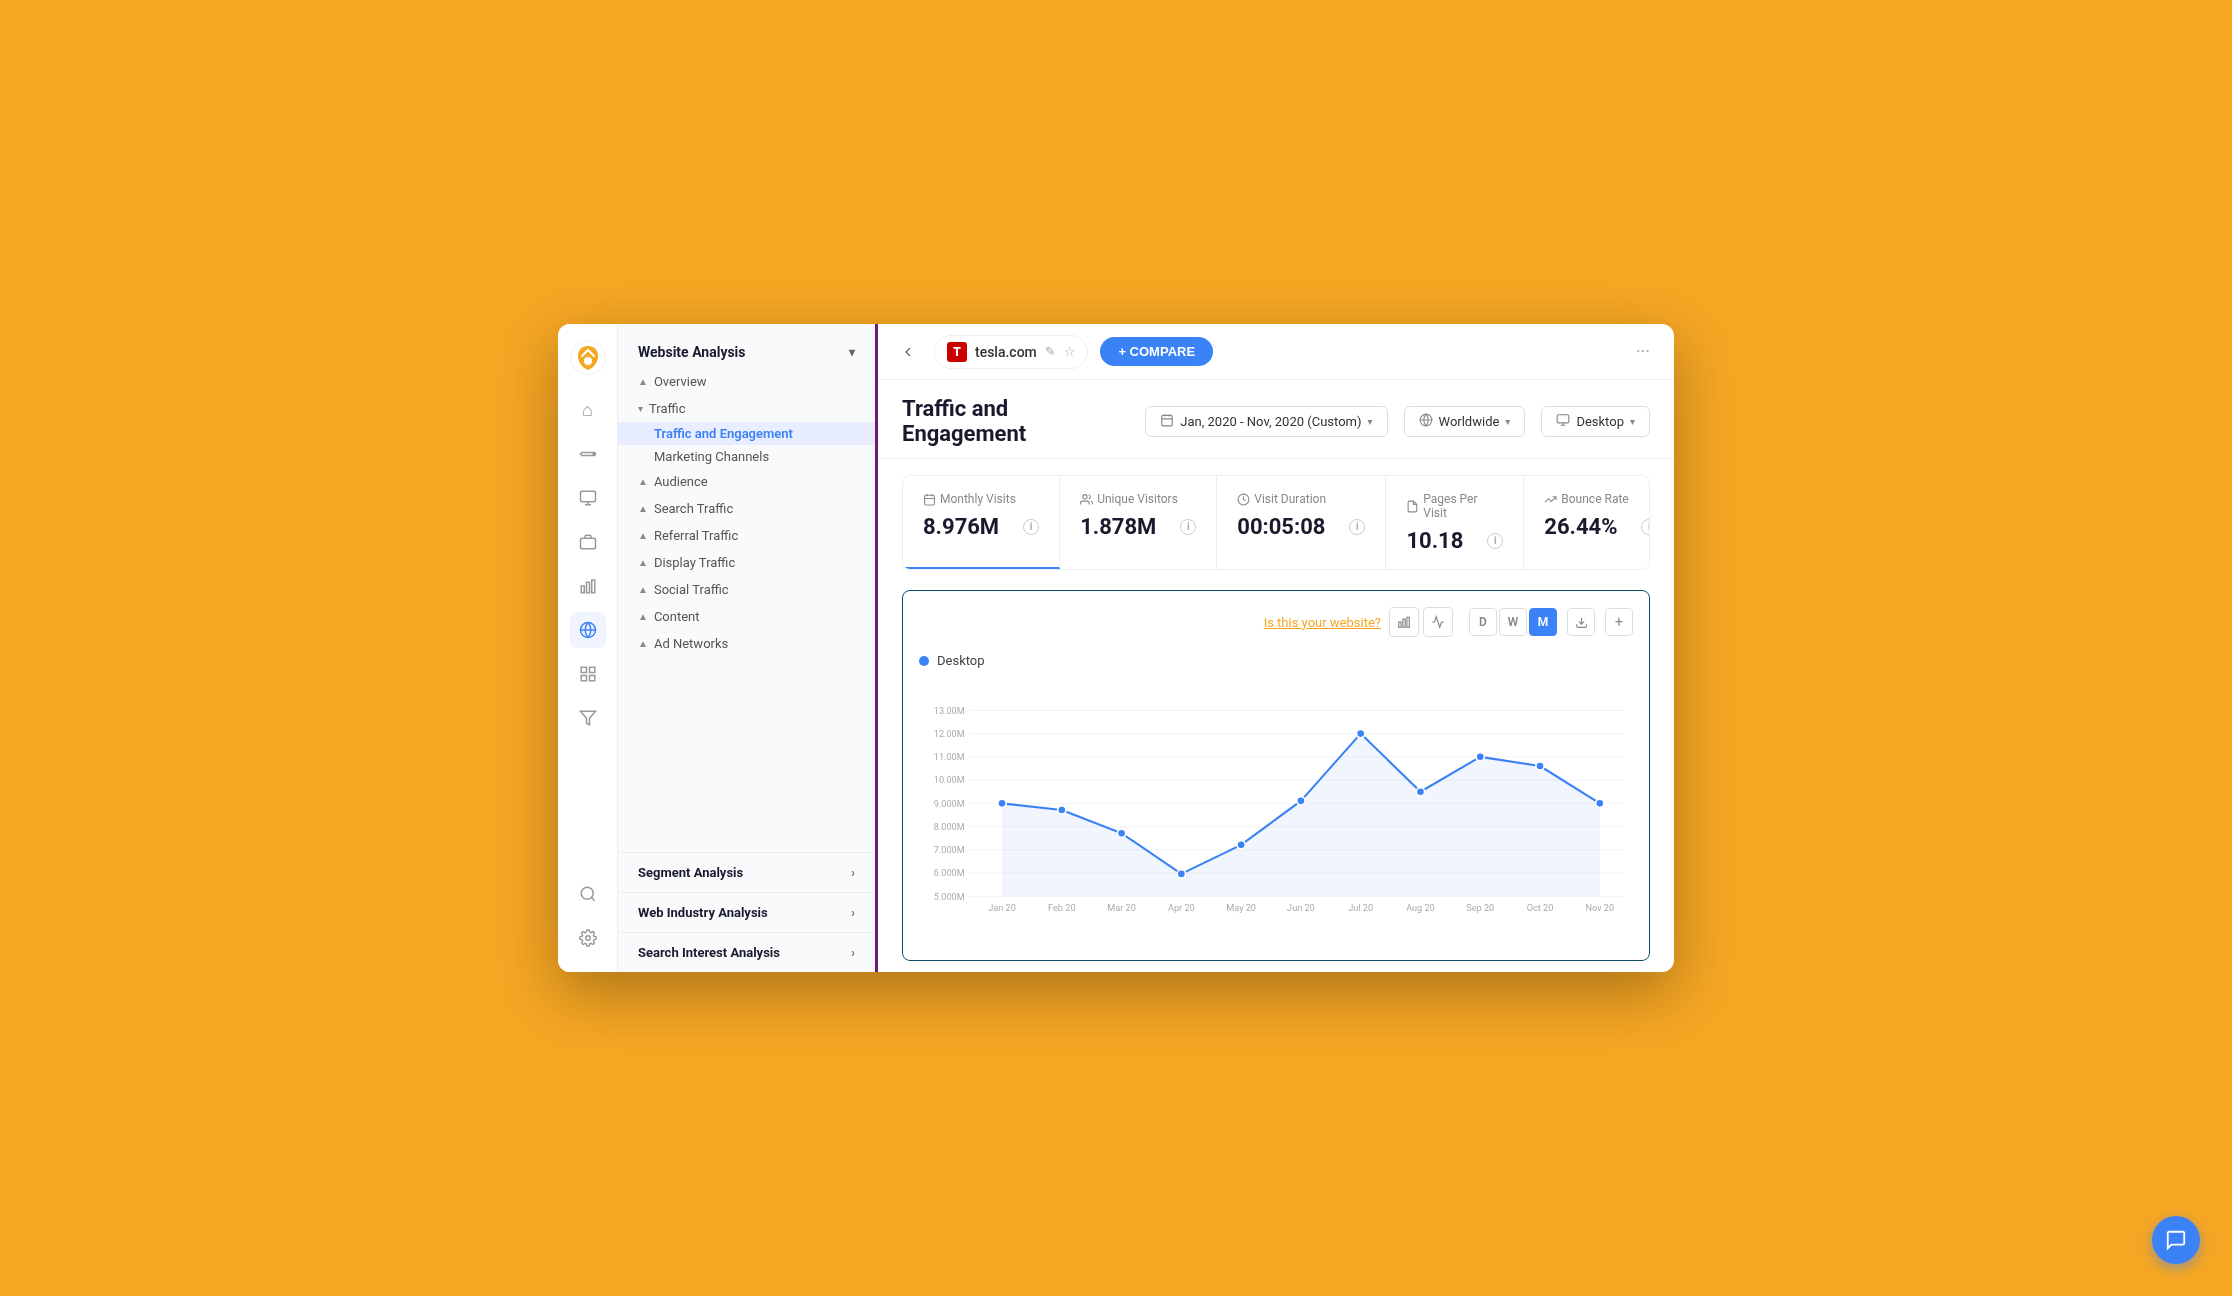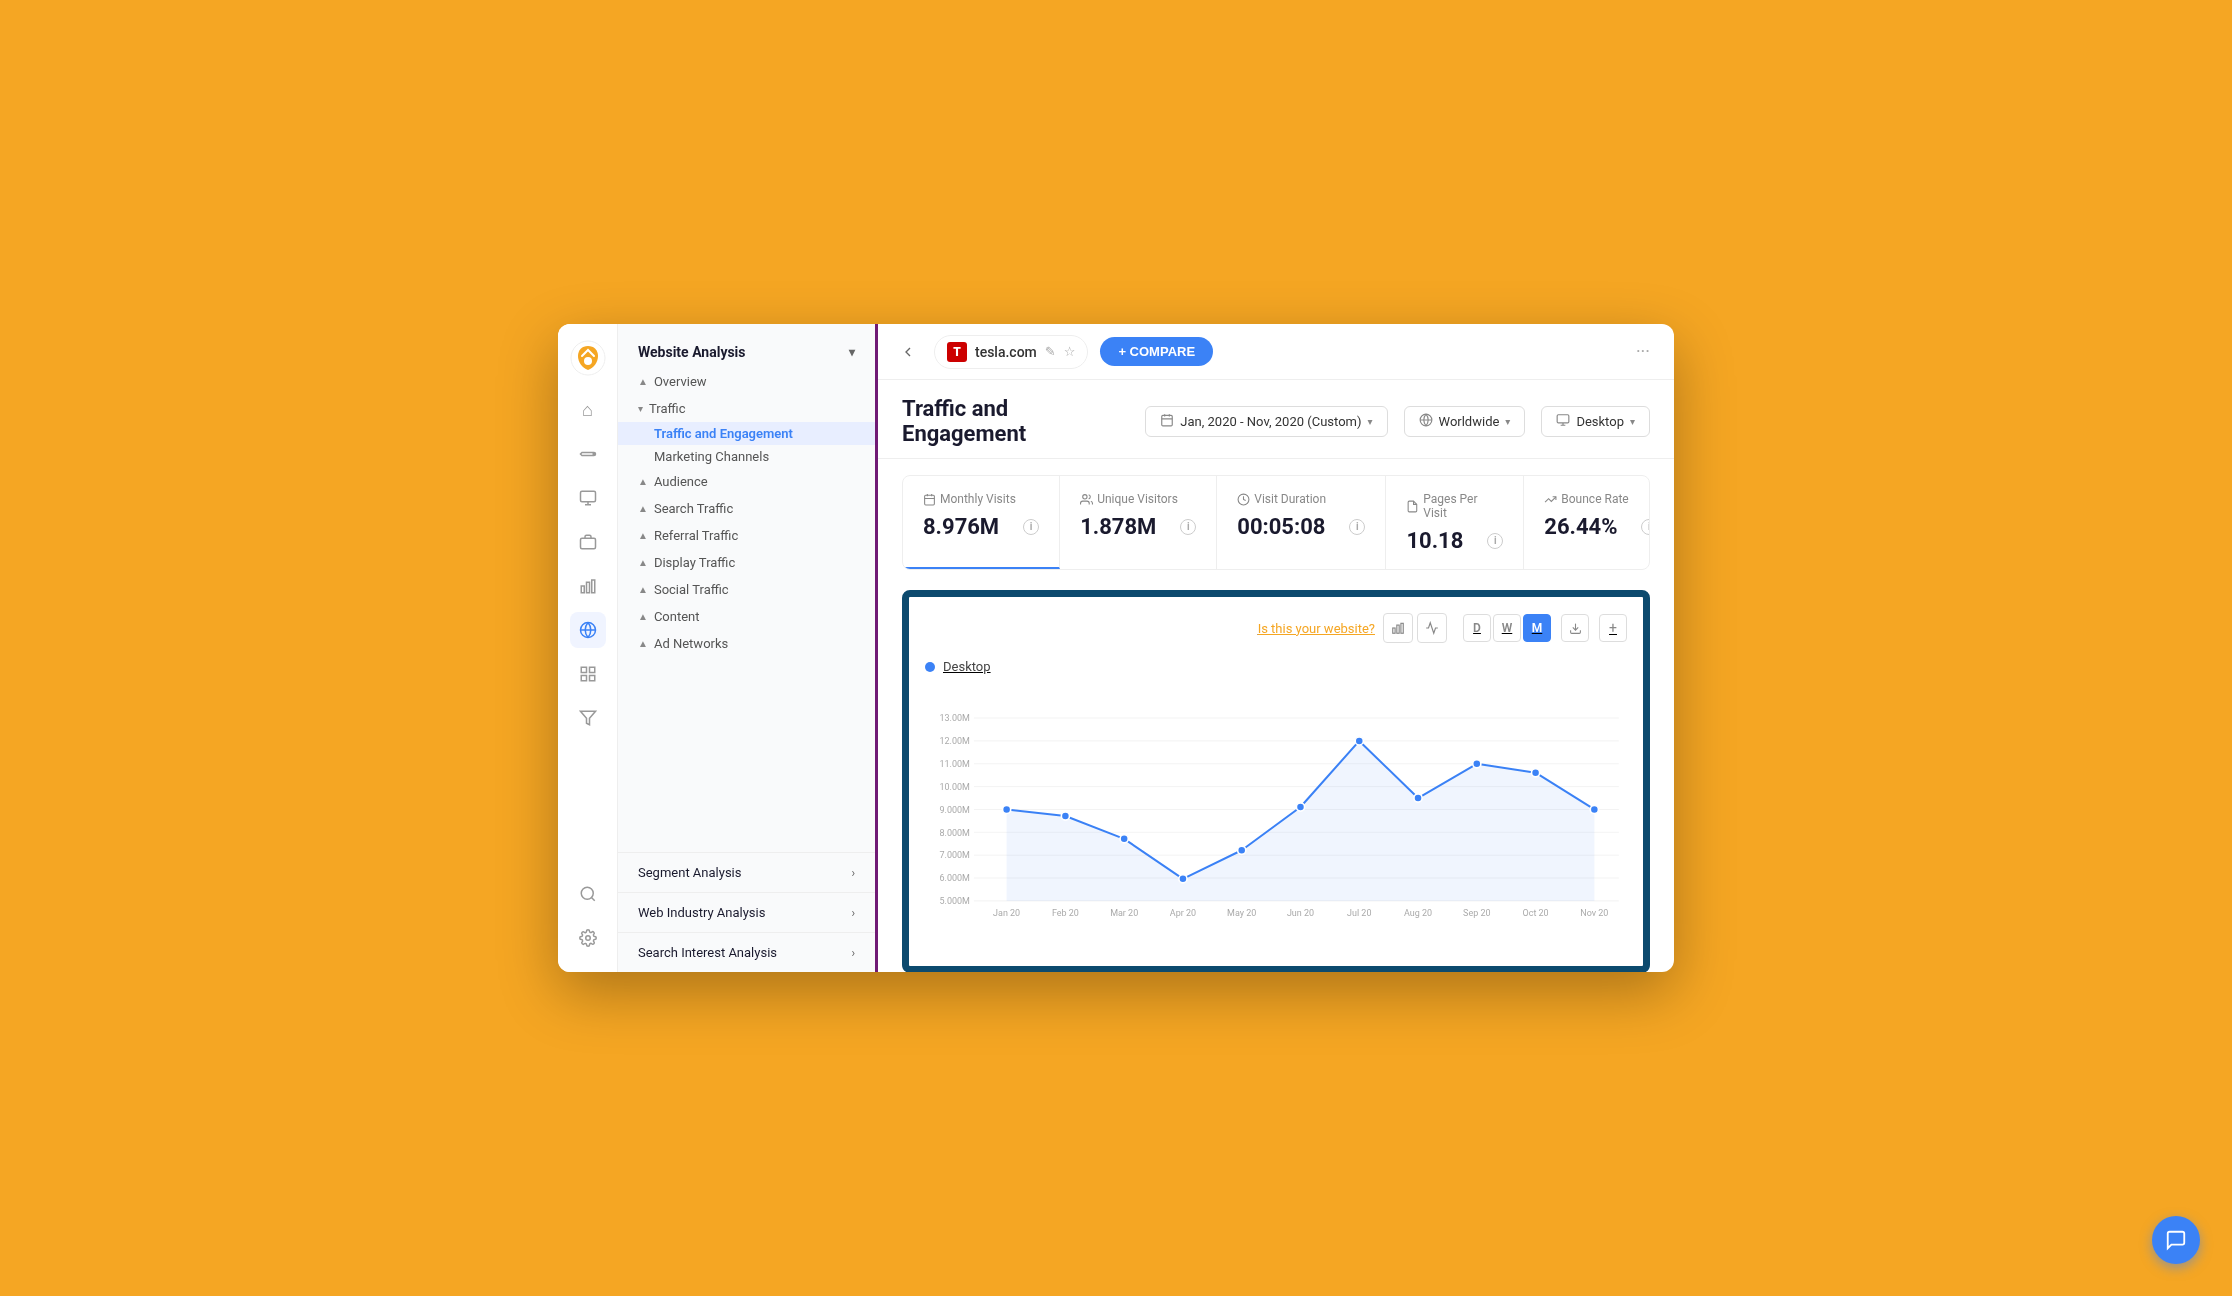--- a/index.html
+++ b/index.html
@@ -95,21 +95,21 @@
       cursor: pointer;
       gap: 6px;
     }
     .sidebar-group-header .chevron-small { font-size: 10px; color: #888; }
     .sidebar-bottom-item {
       display: flex;
       align-items: center;
       justify-content: space-between;
       padding: 12px 20px;
       font-size: 13px;
-      font-weight: 400;
+      font-weight: 700;
       color: #1a1a2e;
       cursor: pointer;
       border-top: 1px solid #eee;
     }
     .sidebar-bottom-item .chevron { font-size: 12px; color: #666; }
     
     .main-content {
       flex: 1;
       display: flex;
       flex-direction: column;
@@ -281,24 +281,23 @@
       border: 1px solid #ccc;
       display: flex;
       align-items: center;
       justify-content: center;
       font-size: 10px;
       color: #aaa;
       cursor: pointer;
     }
     
     .chart-container {
-      border: 7px solid #0c4a6e;
+      border: 1px solid #0c4a6e;
       border-radius: 8px;
       padding: 16px;
-      text-decoration: underline;
     }
     .chart-toolbar {
       display: flex;
       align-items: center;
       margin-bottom: 16px;
       gap: 8px;
     }
     .claim-link {
       color: #F5A623;
       font-size: 13px;

